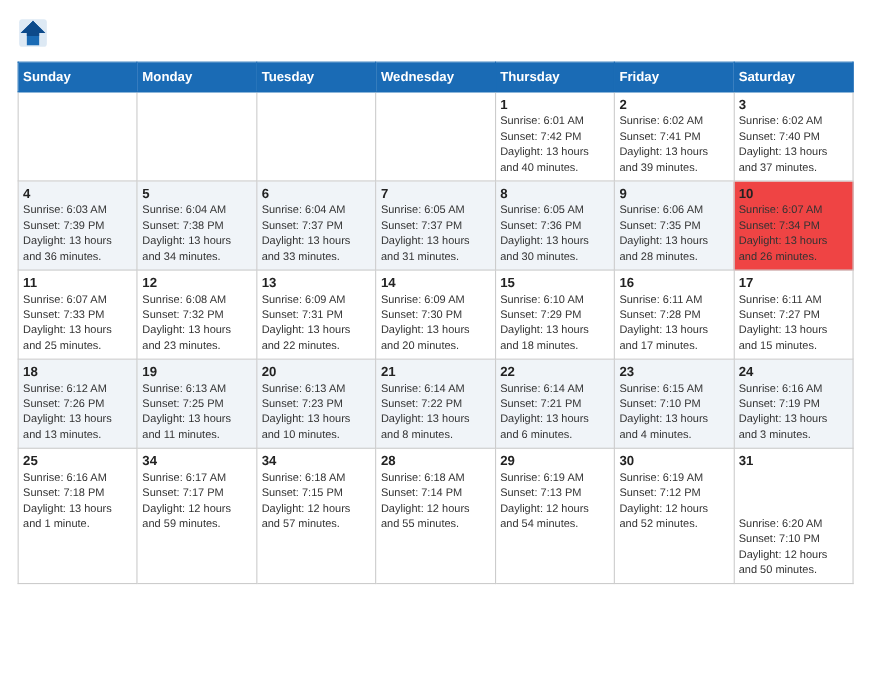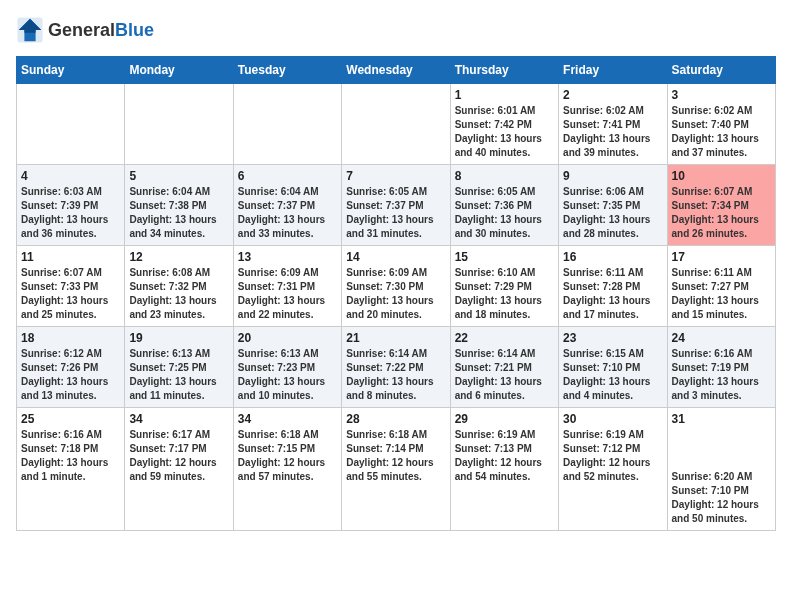--- a/index.html
+++ b/index.html
@@ -67,39 +67,35 @@
     .day-number {
       font-size: 12px;
       font-weight: bold;
       color: #222;
       margin-bottom: 2px;
     }
     .day-info {
       font-size: 10px;
       color: #333;
       line-height: 1.4;
-      font-weight: bold;
     }
     .empty-cell {
       background: #fff !important;
     }
   </style>
 </head>
 <body>
 
 <div class="header">
   <div class="logo">
     <svg class="logo-icon" viewBox="0 0 40 40">
       <rect x="2" y="2" width="36" height="36" rx="4" fill="#1a6bb5" opacity="0.15"></rect>
       <polygon points="20,4 36,20 28,20 28,36 12,36 12,20 4,20" fill="#1a6bb5"></polygon>
       <polygon points="20,4 36,20 28,20 28,24 12,24 12,20 4,20" fill="#0d4a8a"></polygon>
     </svg>
-    <div>
-      <span style="color:#333;font-size:18px;font-weight:bold;">General</span><span style="color:#1a6bb5;font-size:18px;font-weight:bold;">Blue</span>
-    </div>
   </div>
   <div class="title-block">
     <div class="month-year"></div>
     <div class="location"></div>
   </div>
 </div>
 
 <table class="calendar">
   <thead>
     <tr>
@@ -176,21 +172,21 @@
 Daylight: 13 hours
 and 30 minutes.</div>
         </td>
         <td style="background: rgb(240, 244, 248);">
           <div class="day-number">9</div>
           <div class="day-info" style="white-space: pre-line;">Sunrise: 6:06 AM
 Sunset: 7:35 PM
 Daylight: 13 hours
 and 28 minutes.</div>
         </td>
-        <td style="background: #fca5a5;">
+        <td style="background: #ef4444;">
           <div class="day-number">10</div>
           <div class="day-info" style="white-space: pre-line;">Sunrise: 6:07 AM
 Sunset: 7:34 PM
 Daylight: 13 hours
 and 26 minutes.</div>
         </td>
       </tr>
       <tr>
         <td>
           <div class="day-number">11</div>

